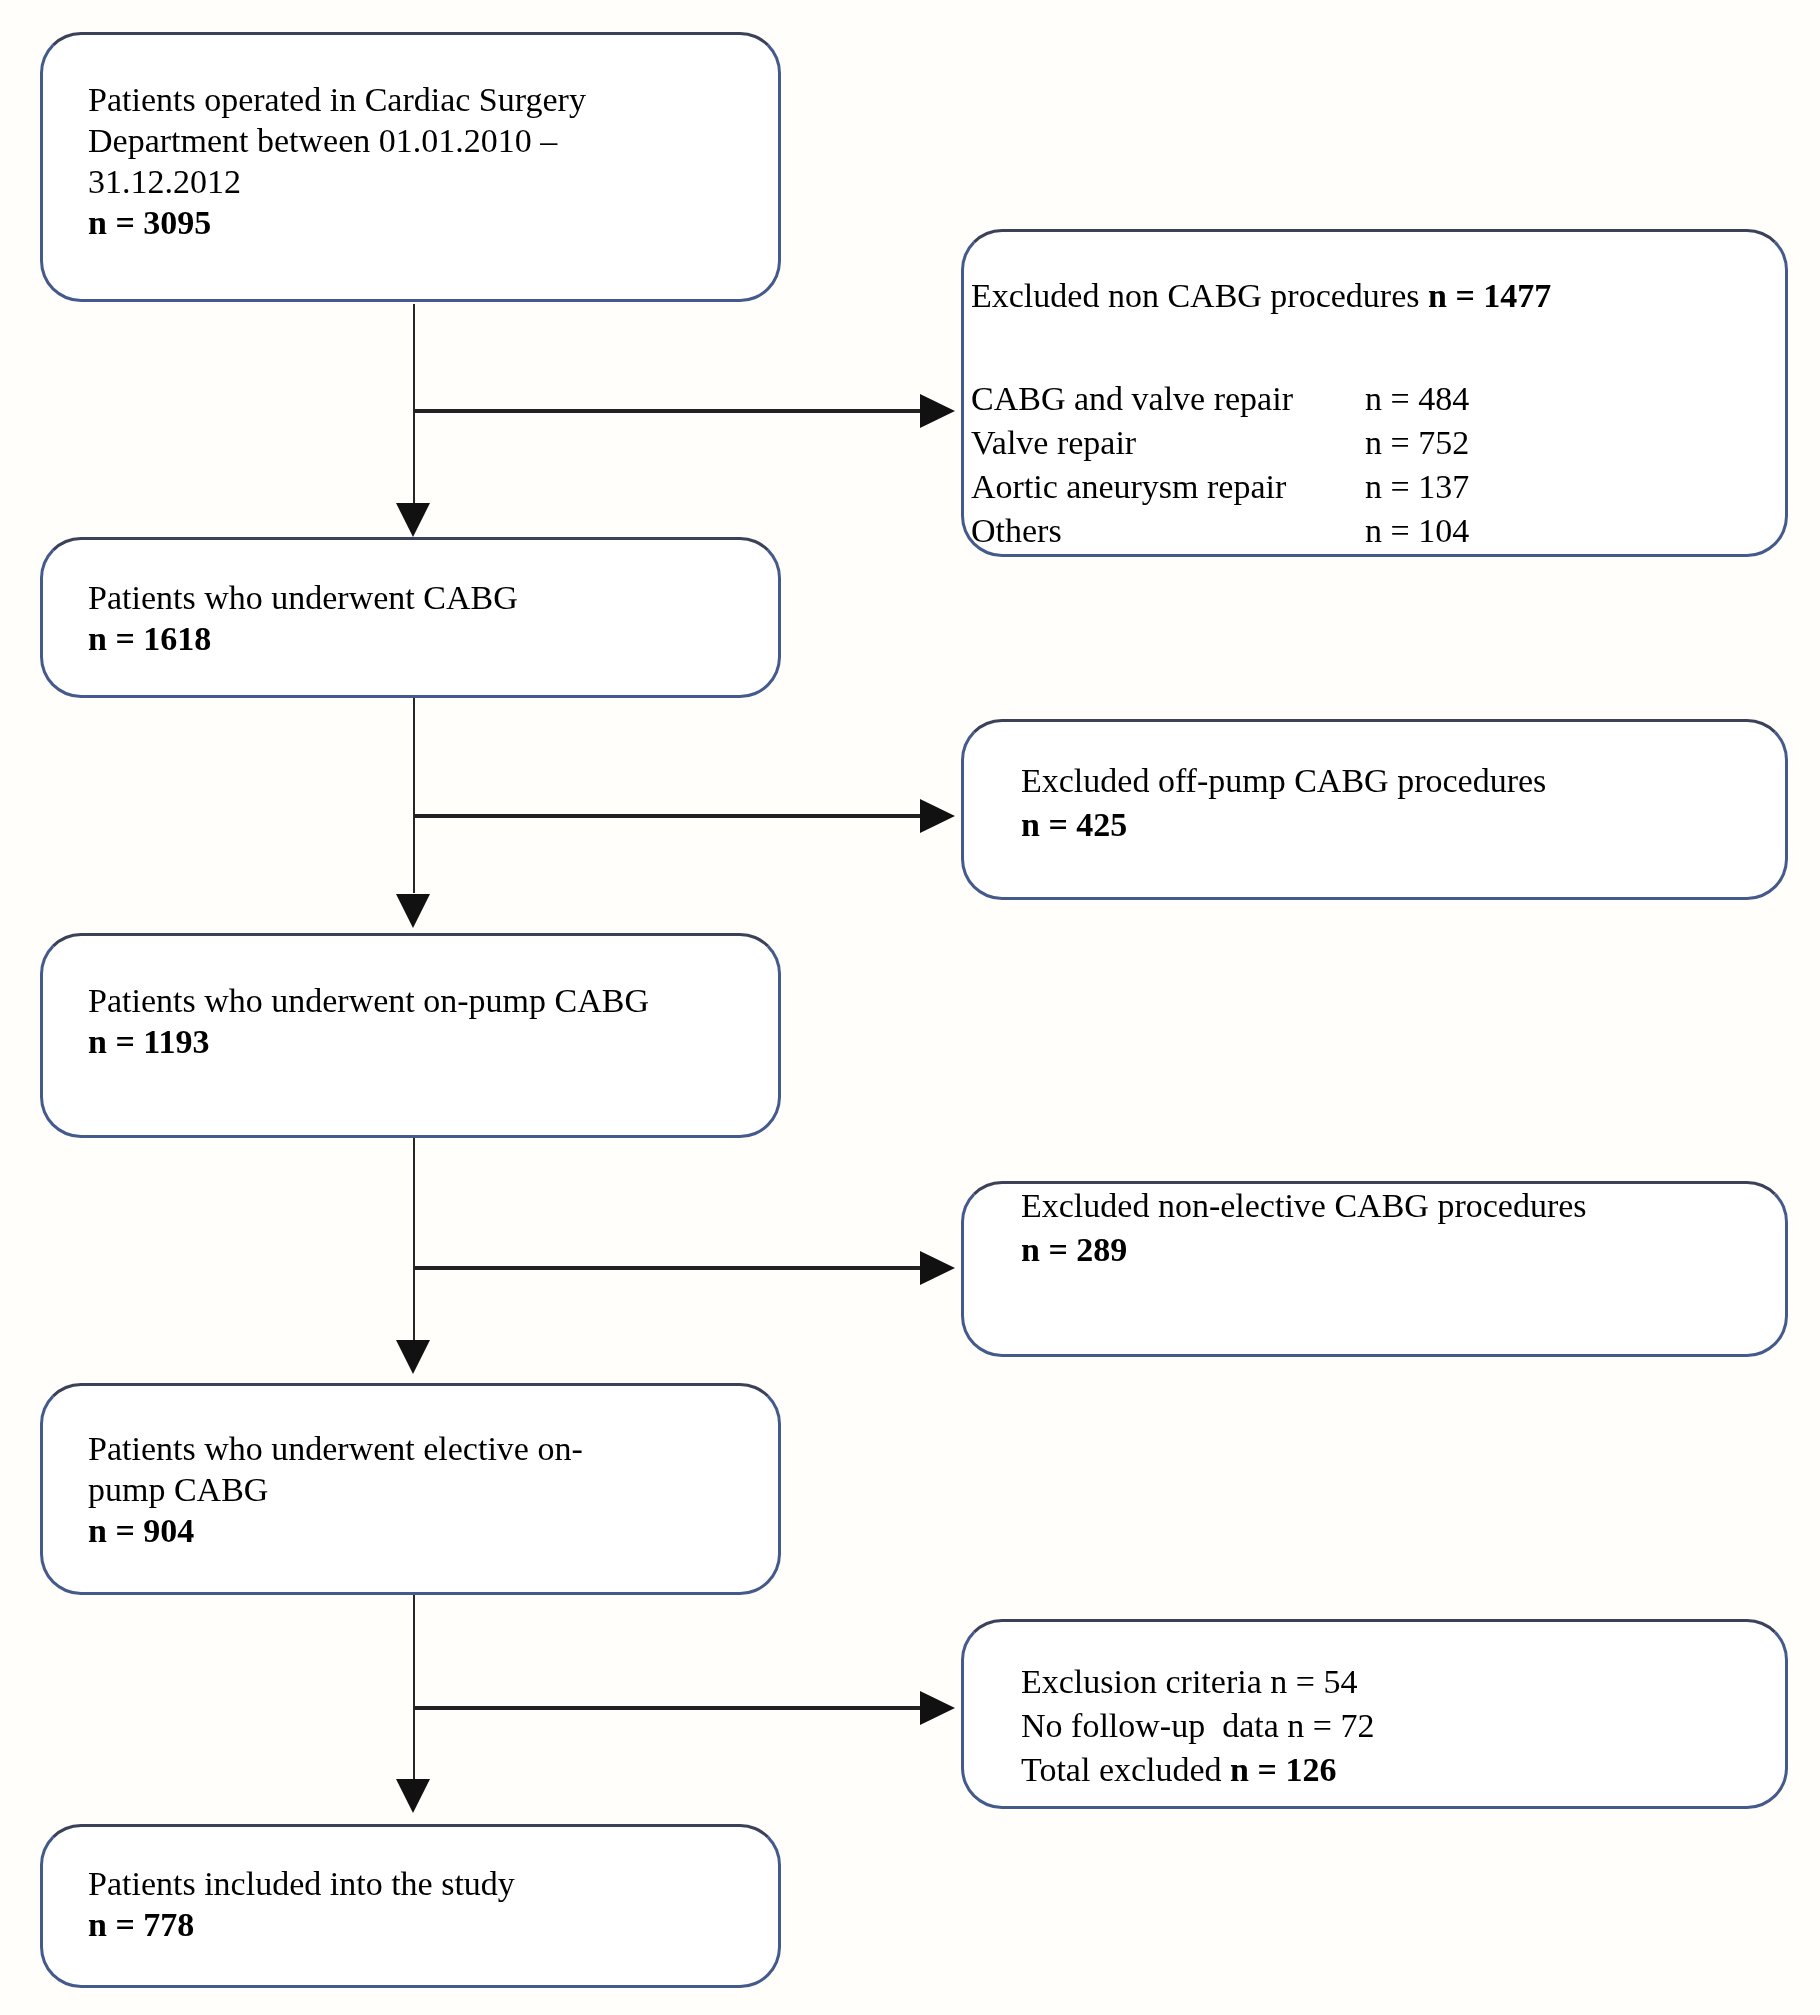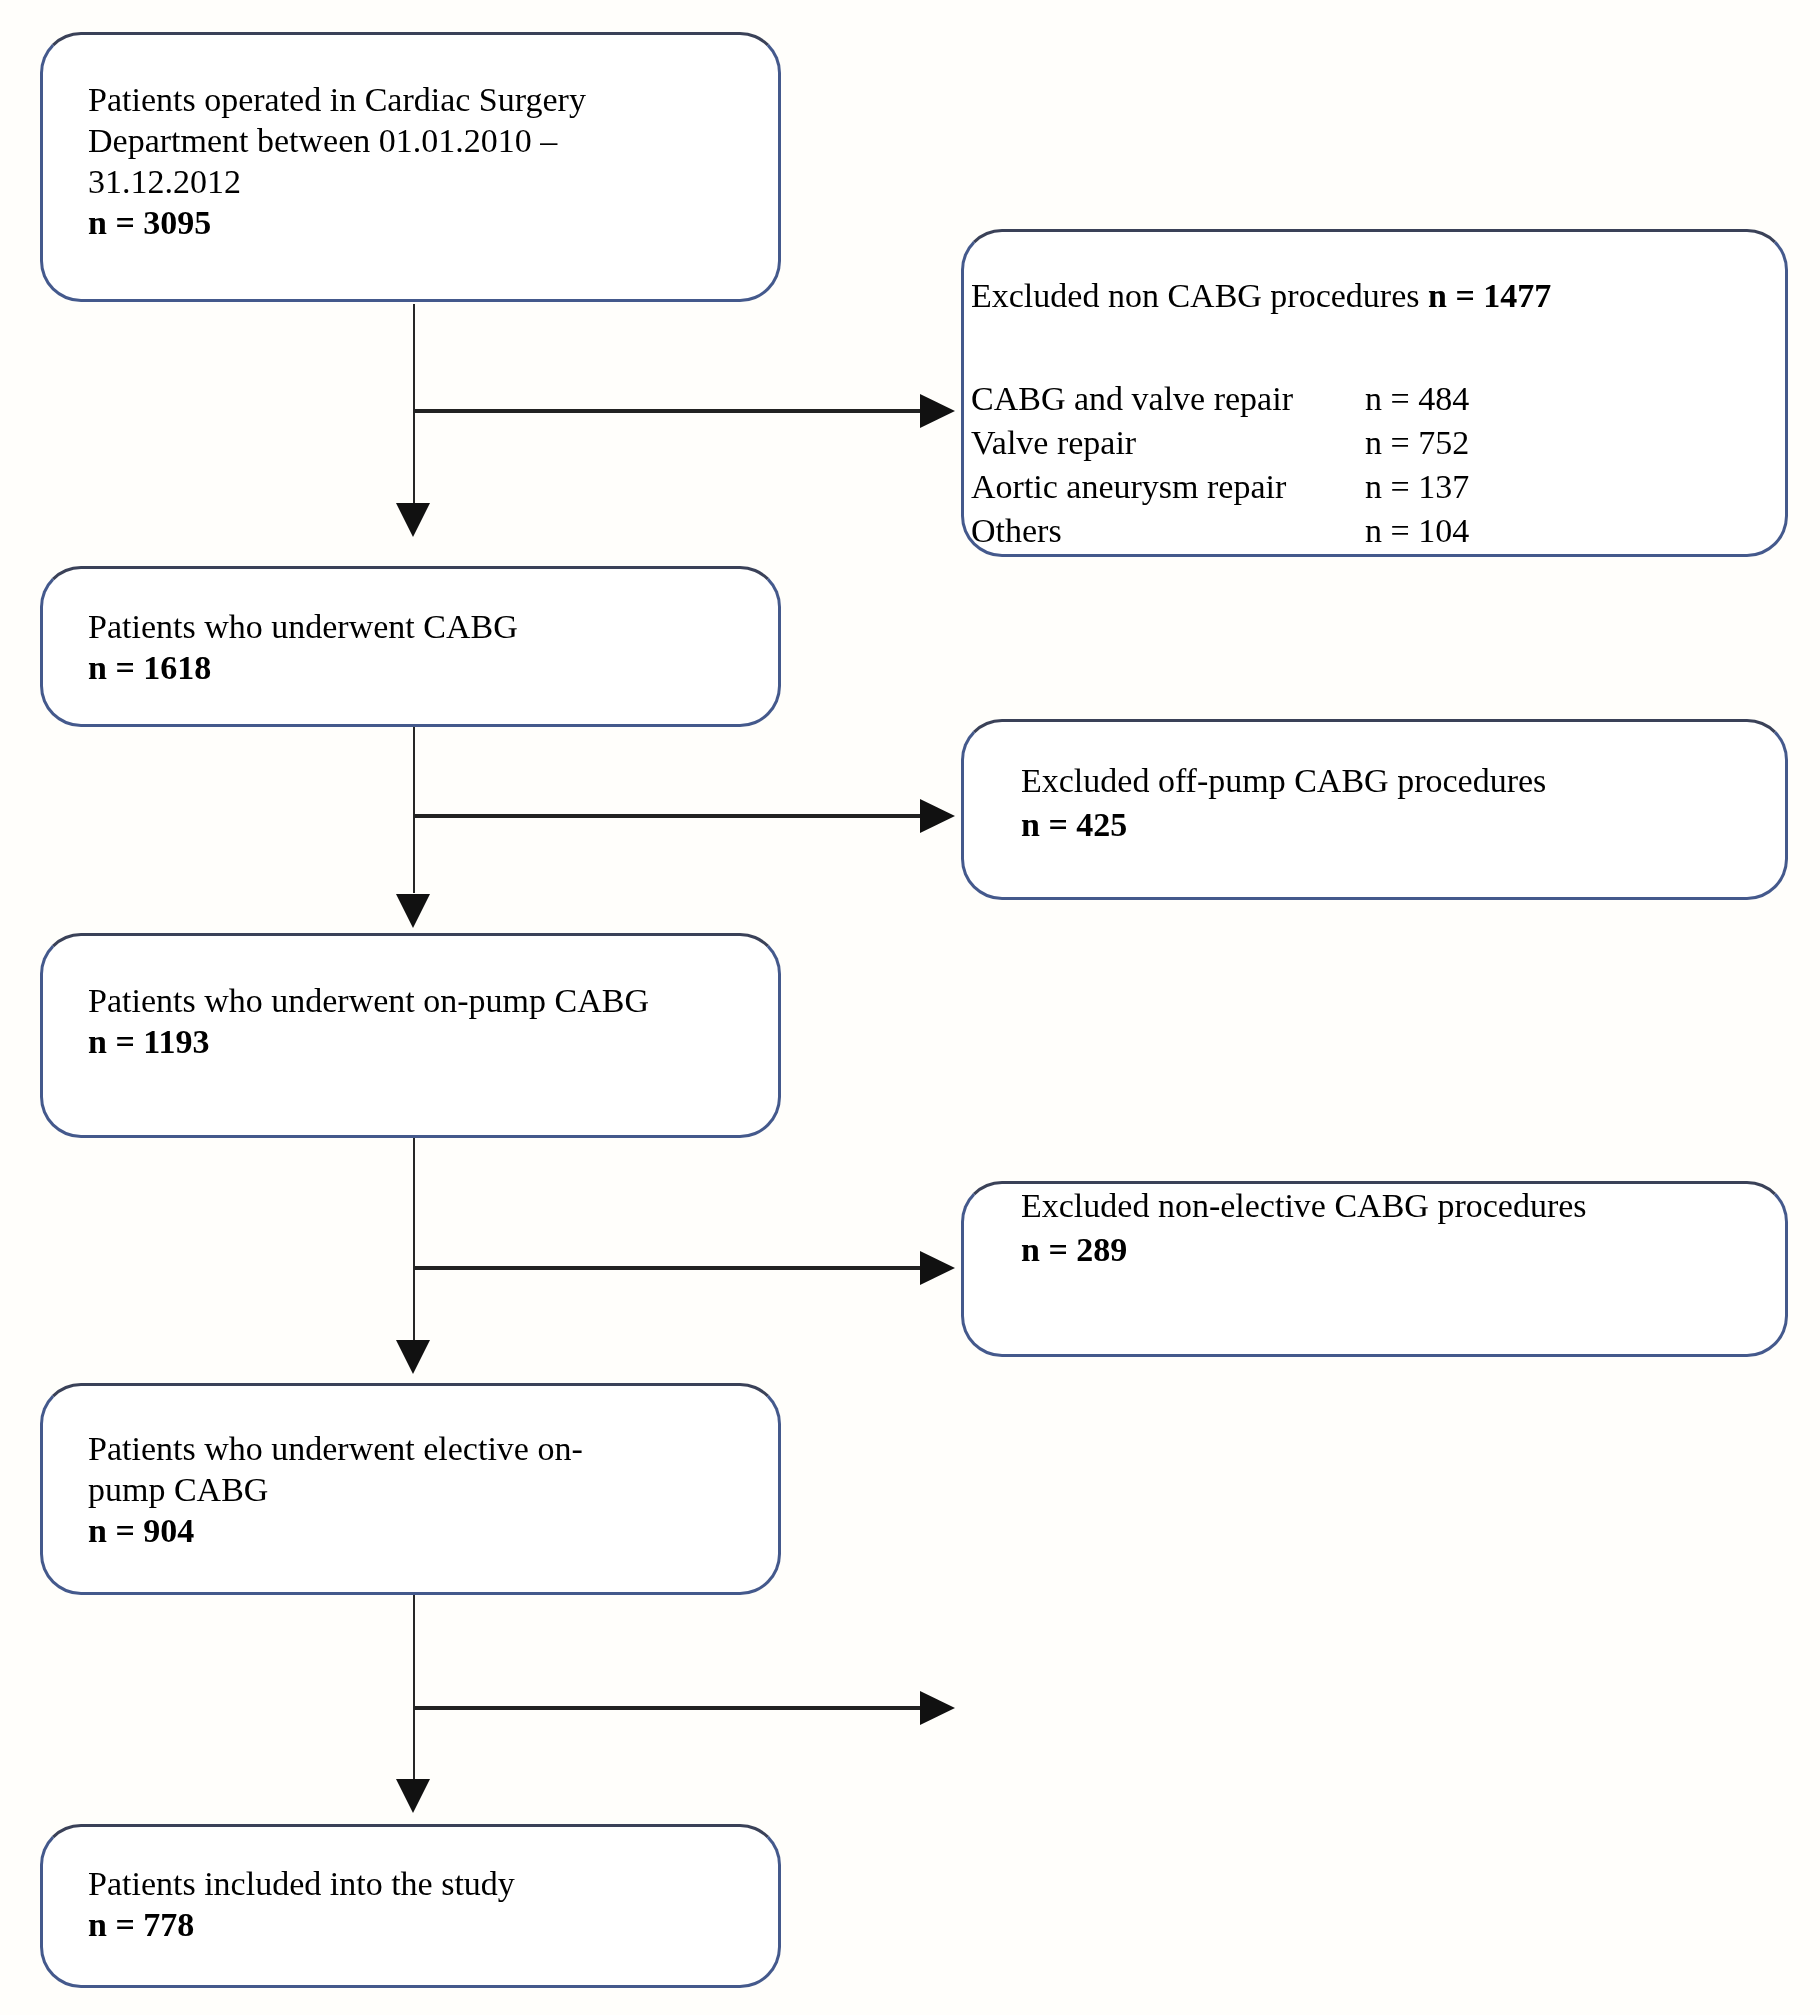--- a/index.html
+++ b/index.html
@@ -20,21 +20,21 @@
     border-top-color: #3a4158;
     border-radius: 41px;
     font-size: 34px;
     line-height: 41px;
   }
   .box .line { white-space: pre; }
   .n { font-weight: bold; }
   
   .lbox { left: 40px; width: 741px; padding-left: 45px; padding-right: 21px; }
   #box-source      { top: 32px;   height: 270px; padding-top: 44px; }
-  #box-cabg        { top: 566px;  height: 161px; padding-top: 37px; }
+  #box-cabg        { top: 537px;  height: 161px; padding-top: 37px; }
   #box-onpump      { top: 933px; height: 205px; padding-top: 44px; }
   #box-elective    { top: 1383px; height: 212px; padding-top: 42px; }
   #box-included    { top: 1824px; height: 164px; padding-top: 36px; }
   
   .rbox { left: 961px; width: 827px; padding-left: 57px; padding-right: 21px; line-height: 44px; }
   #box-excl-noncabg     { top: 229px;  height: 328px; padding-top: 42px; padding-left: 7px; }
   #box-excl-offpump     { top: 719px; height: 181px; padding-top: 37px; }
   #box-excl-nonelective { top: 1181px; height: 176px; }
   #box-excl-criteria    { top: 1619px; height: 190px; padding-top: 38px; }
   
@@ -147,15 +147,20 @@
   <div class="box rbox" id="box-excl-offpump">
     <div class="line">Excluded off-pump CABG procedures</div>
     <div class="line n">n = 425</div>
   </div>
 
   <div class="box rbox" id="box-excl-nonelective">
     <div class="line">Excluded non-elective CABG procedures</div>
     <div class="line n">n = 289</div>
   </div>
 
+  <div class="box rbox" id="box-excl-criteria">
+    <div class="line">Exclusion criteria n = 54</div>
+    <div class="line">No follow-up  data n = 72</div>
+    <div class="line"><span>Total excluded </span><span class="n">n = 126</span></div>
+  </div>
 
 </div>
 
 
 </body></html>

